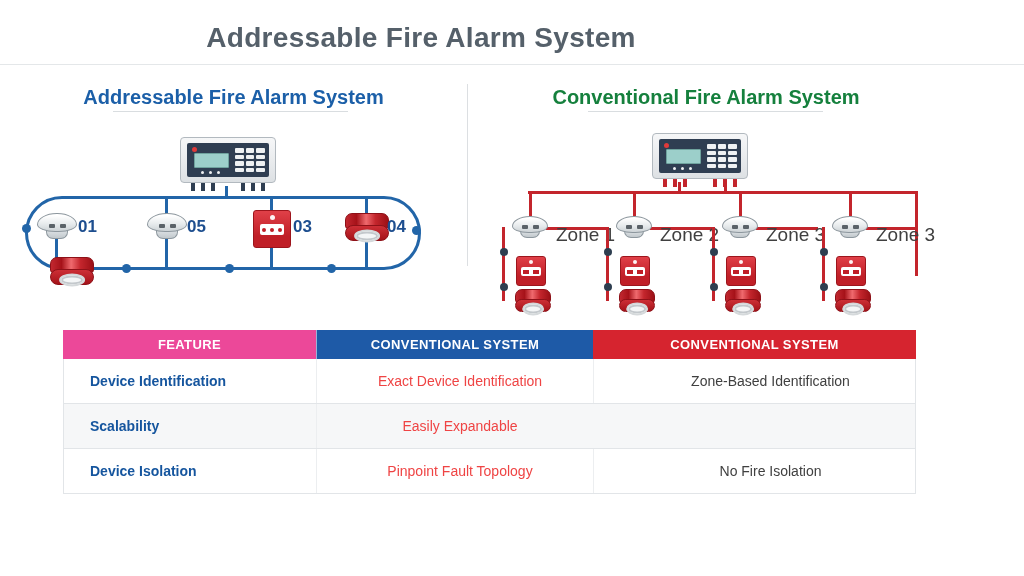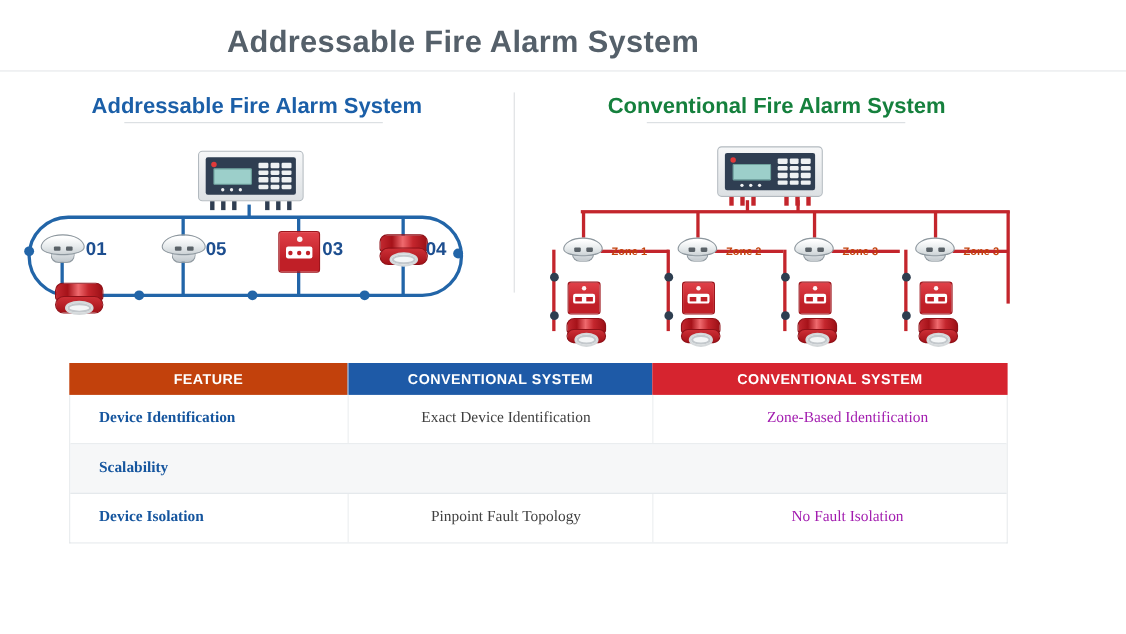--- a/index.html
+++ b/index.html
@@ -47,21 +47,21 @@
     border:3px solid #2265a8; border-radius:37px;
   }
   .vwire-b { position:absolute; width:3px; background:#2265a8; }
   .bdot { position:absolute; width:9px; height:9px; border-radius:50%; background:#2265a8; }
   .hwire-r { position:absolute; height:3px; background:#c3252c; }
   .vwire-r { position:absolute; width:3px; background:#c3252c; }
   .ndot { position:absolute; width:8px; height:8px; border-radius:50%; background:#2e3e50; }
 
   
   .num-label { position:absolute; font-size:17px; font-weight:bold; color:#1d4e8f; }
-  .zone-label { position:absolute; font-size:10px; font-weight:bold; color:#c2410c; }
+  .zone-label { position:absolute; font-size:19px; font-weight:normal; color:#404040; }
 
   
   .detector { position:absolute; }
   .det-dome {
     position:relative; width:100%; height:70%; box-sizing:border-box;
     background:linear-gradient(180deg,#ffffff 10%,#e6eaec 60%,#cdd3d6);
     border:1.5px solid #8d979e; border-radius:50% 50% 46% 46% / 62% 62% 40% 40%; z-index:2;
   }
   .det-vents { position:absolute; bottom:3px; left:0; width:100%; display:flex; justify-content:center; gap:5px; }
   .det-vents i { width:6px; height:4px; background:#5a6268; border-radius:1px; }
@@ -99,31 +99,31 @@
     box-shadow:inset 0 0 0 2px #c3c8cc;
   }
 
   
   .cmp-table { position:absolute; left:63px; top:330px; width:853px; font-size:14px; }
   .cmp-head { display:flex; height:29px; }
   .cmp-head .hc {
     display:flex; align-items:center; justify-content:center;
     color:#ffffff; font-weight:bold; font-size:13px; letter-spacing:0.4px;
   }
-  .hc.c1 { width:253px; background:#c2410c; }
+  .hc.c1 { width:253px; background:#ec4899; }
   .hc.c2 { width:277px; background:#1e5aa7; border-left:1px solid rgba(255,255,255,0.55); box-sizing:border-box; }
   .hc.c3 { width:323px; background:#d6242f; }
   .cmp-body { border:1px solid #e2e5e8; border-top:none; box-sizing:border-box; }
   .cmp-row { display:flex; height:44px; border-bottom:1px solid #e2e5e8; background:#ffffff; }
   .cmp-row:last-child { border-bottom:none; }
   .cmp-row.alt { background:#f6f7f8; }
-  .cmp-row .cc { display:flex; align-items:center; box-sizing:border-box;font-family:Liberation Serif, serif; }
+  .cmp-row .cc { display:flex; align-items:center; box-sizing:border-box; }
   .cc.c1 { width:252px; padding-left:26px; font-weight:bold; color:#15559e; }
-  .cc.c2 { width:277px; justify-content:center; color:#404040; border-left:1px solid #eceef0;padding-left:10px; }
-  .cc.c3 { width:322px; justify-content:center; color:#a21caf; border-left:1px solid #eceef0;padding-left:32px; }
+  .cc.c2 { width:277px; justify-content:center; color:#ef4444; border-left:1px solid #eceef0;padding-left:10px; }
+  .cc.c3 { width:322px; justify-content:center; color:#404040; border-left:1px solid #eceef0;padding-left:32px; }
 </style>
 </head>
 <body>
 
 <div class="stage">
 
   <div class="main-title">Addressable Fire Alarm System</div>
   <div class="title-divider"></div>
 
   <div class="panel-heading blue">Addressable Fire Alarm System</div>
@@ -403,22 +403,23 @@
       <div class="hc c3">CONVENTIONAL SYSTEM</div>
     </div>
     <div class="cmp-body">
       <div class="cmp-row">
         <div class="cc c1">Device Identification</div>
         <div class="cc c2">Exact Device Identification</div>
         <div class="cc c3">Zone-Based Identification</div>
       </div>
       <div class="cmp-row alt">
         <div class="cc c1">Scalability</div>
+        <div class="cc c2">Easily Expandable</div>
       </div>
       <div class="cmp-row">
         <div class="cc c1">Device Isolation</div>
         <div class="cc c2">Pinpoint Fault Topology</div>
-        <div class="cc c3">No Fault Isolation</div>
+        <div class="cc c3">No Fire Isolation</div>
       </div>
     </div>
   </div>
 
 </div>
 
 </body></html>

